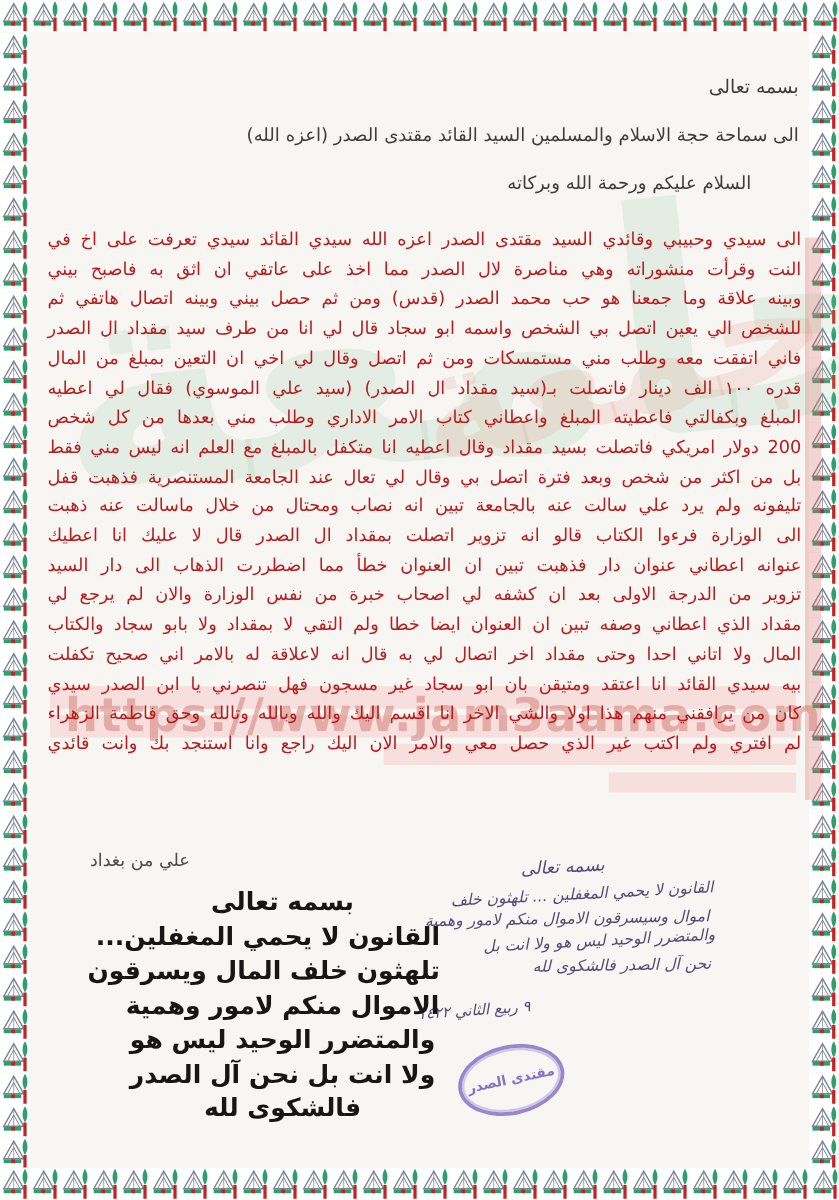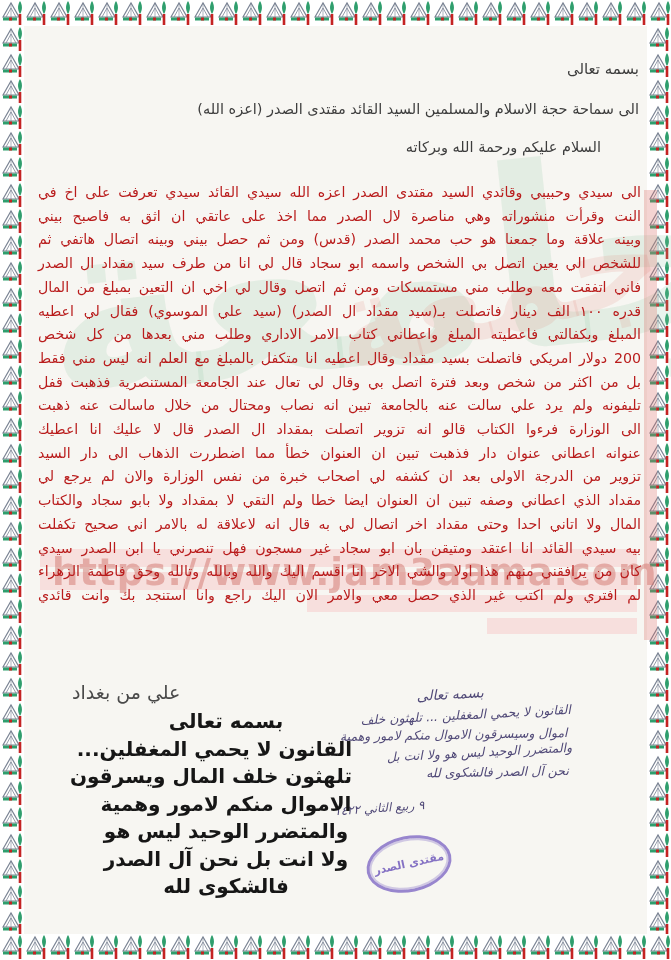--- a/index.html
+++ b/index.html
@@ -57,21 +57,21 @@
   .salutation{position:absolute;top:101px;right:32px;font-size:14.5px;text-align:center;}
   .greeting{position:absolute;top:139px;right:70px;font-size:14.5px;}
   .body-block{position:absolute;top:181px;right:30px;left:38px;}
   .body-line{
     direction:rtl;
     font-size:14.2px;line-height:23.7px;
     text-align:justify;text-align-last:justify;
     color:#b91c1c;
     white-space:nowrap;
   }
-  .signature{position:absolute;top:681px;left:72px;font-size:19px;color:#4a4a4a;}
+  .signature{position:absolute;top:681px;left:72px;font-size:14px;color:#4a4a4a;}
   
   .handwriting{
     position:absolute;top:686px;left:332px;width:240px;
     transform:rotate(-2deg);
     color:#514a78;
     font-style:italic;
   }
   .hw-heading{direction:rtl;text-align:center;font-size:14px;margin-bottom:4px;transform:rotate(-1deg);}
   .hw-line{direction:rtl;text-align:right;font-size:12.5px;line-height:19px;}
   .hw-line:nth-child(odd){transform:rotate(-1deg);}

